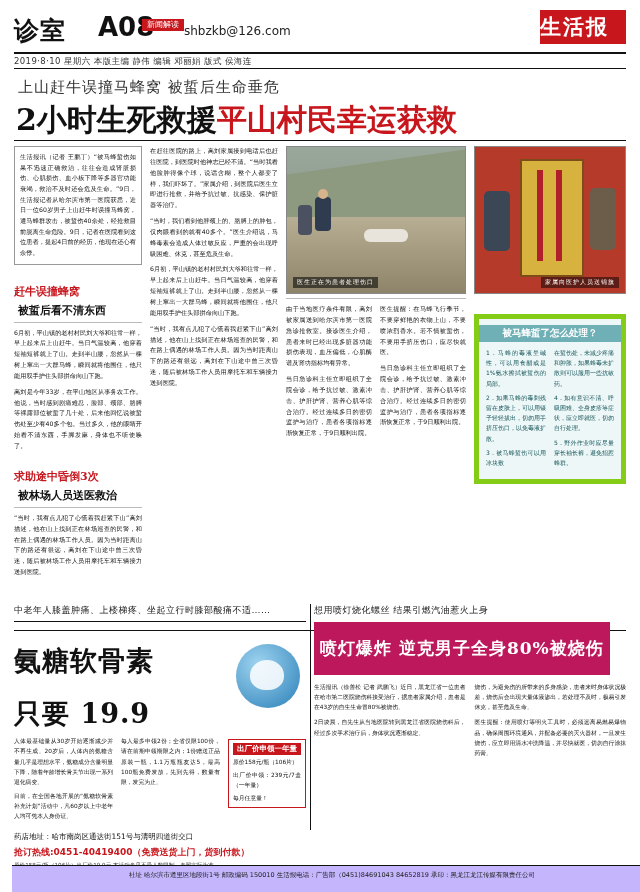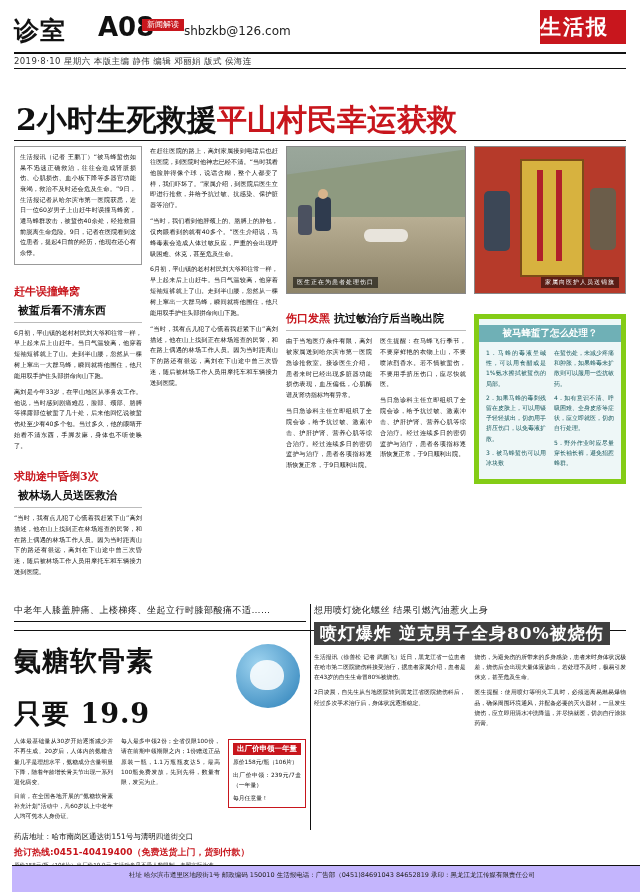--- a/index.html
+++ b/index.html
@@ -155,23 +155,23 @@
   }
   .pricebox .ph{background:#c8161d;color:#fff;font-size:7.5px;text-align:center;padding:1px 0;font-weight:bold;}
   .pricebox p{font-size:5.8px;line-height:1.7;margin:3px 0 0;}
   .ad-foot{
     margin-top:6px;font-size:7.5px;line-height:1.7;color:#111;
   }
   .tel-line{font-size:9px;font-weight:bold;color:#111;margin-top:2px;}
 
   .adR .r-kicker{font-size:9px;color:#222;letter-spacing:.5px;}
   .adR .r-head{
-    margin-top:5px;background:#404040;color:#fff;font-weight:bold;
+    margin-top:5px;background:#be185d;color:#fff;font-weight:bold;
     font-family:"DejaVu Serif","Liberation Serif",serif;font-size:17px;
-    padding:0 6px;display:inline-block;letter-spacing:1px;
+    padding:15px 6px;display:inline-block;letter-spacing:1px;
   }
   .adR .rcols{display:flex;gap:9px;margin-top:7px;}
   .adR p{font-size:5.8px;line-height:1.75;margin:0 0 5px;text-align:justify;color:#111;}
 
   
   .footer{
     position:absolute;left:12px;bottom:0;width:100%;height:26px;background:#c4b5fd;
     border-top:1px solid #111;
   }
   .footer .f1{position:absolute;left:0;right:0;top:5px;text-align:center;font-size:6.5px;color:#222;}
@@ -186,20 +186,21 @@
     <div class="mh-title">诊室</div>
     <div class="mh-code">A08</div>
     <div class="mh-badge">新闻解读</div>
     <div class="mh-mail">shbzkb@126.com</div>
     <div class="mh-logo">生活报</div>
   </div>
   <div class="mh-rule"></div>
   <div class="mh-sub">2019·8·10 星期六  本版主编 静伟  编辑 邓丽娟  版式 侯海连</div>
   <div class="mh-rule2"></div>
 
+  <div class="kicker">上山赶牛误撞马蜂窝 被蜇后生命垂危</div>
   <div class="headline">
     <span class="h-blk">2小时生死救援</span><span class="h-red">平山村民幸运获救</span>
   </div>
   <div class="hl-rule"></div>
 
   <div class="body">
 
     <div class="col c1">
       <div class="lead">生活报讯（记者 王鹏丁）“被马蜂蜇伤如果不迅速正确救治，往往会造成肾脏损伤、心肌损伤、血小板下降等多器官功能衰竭，救治不及时还会危及生命。”9日，生活报记者从哈尔滨市第一医院获悉，近日一位60岁男子上山赶牛时误撞马蜂窝，遭马蜂群攻击，被蜇伤40余处，经抢救目前脱离生命危险。9日，记者在医院看到这位患者，提起4日前的经历，他现在还心有余悸。</div>
       <div style="margin-top:10px;">
@@ -228,23 +229,20 @@
         <div style="flex:1;">
           <div class="photo">
             <div class="slope"></div>
             <div class="ground"></div>
             <div class="fig3"></div>
             <div class="fig1"></div>
             <div class="fig2"></div>
             <div class="photo-cap">医生正在为患者处理伤口</div>
           </div>
         </div>
-      </div>
-      <div style="margin-top:8px;">
-        <span class="sub-head">伤口发黑</span><span class="sub-head2">抗过敏治疗后当晚出院</span>
       </div>
       <div class="hr-thin"></div>
       <div style="display:flex;gap:8px;">
         <div style="flex:1;">
           <p class="txt">由于当地医疗条件有限，高刘被家属送到哈尔滨市第一医院急诊抢救室。接诊医生介绍，患者来时已经出现多脏器功能损伤表现，血压偏低，心肌酶谱及肾功指标均有异常。</p>
           <p class="txt">当日急诊科主任立即组织了全院会诊，给予抗过敏、激素冲击、护肝护肾、营养心肌等综合治疗。经过连续多日的密切监护与治疗，患者各项指标逐渐恢复正常，于9日顺利出院。</p>
         </div>
         <div style="flex:1;">
           <p class="txt">医生提醒：在马蜂飞行季节，不要穿鲜艳的衣物上山，不要喷浓烈香水。若不慎被蜇伤，不要用手挤压伤口，应尽快就医。</p>
           <p class="txt">当日急诊科主任立即组织了全院会诊，给予抗过敏、激素冲击、护肝护肾、营养心肌等综合治疗。经过连续多日的密切监护与治疗，患者各项指标逐渐恢复正常，于9日顺利出院。</p>

